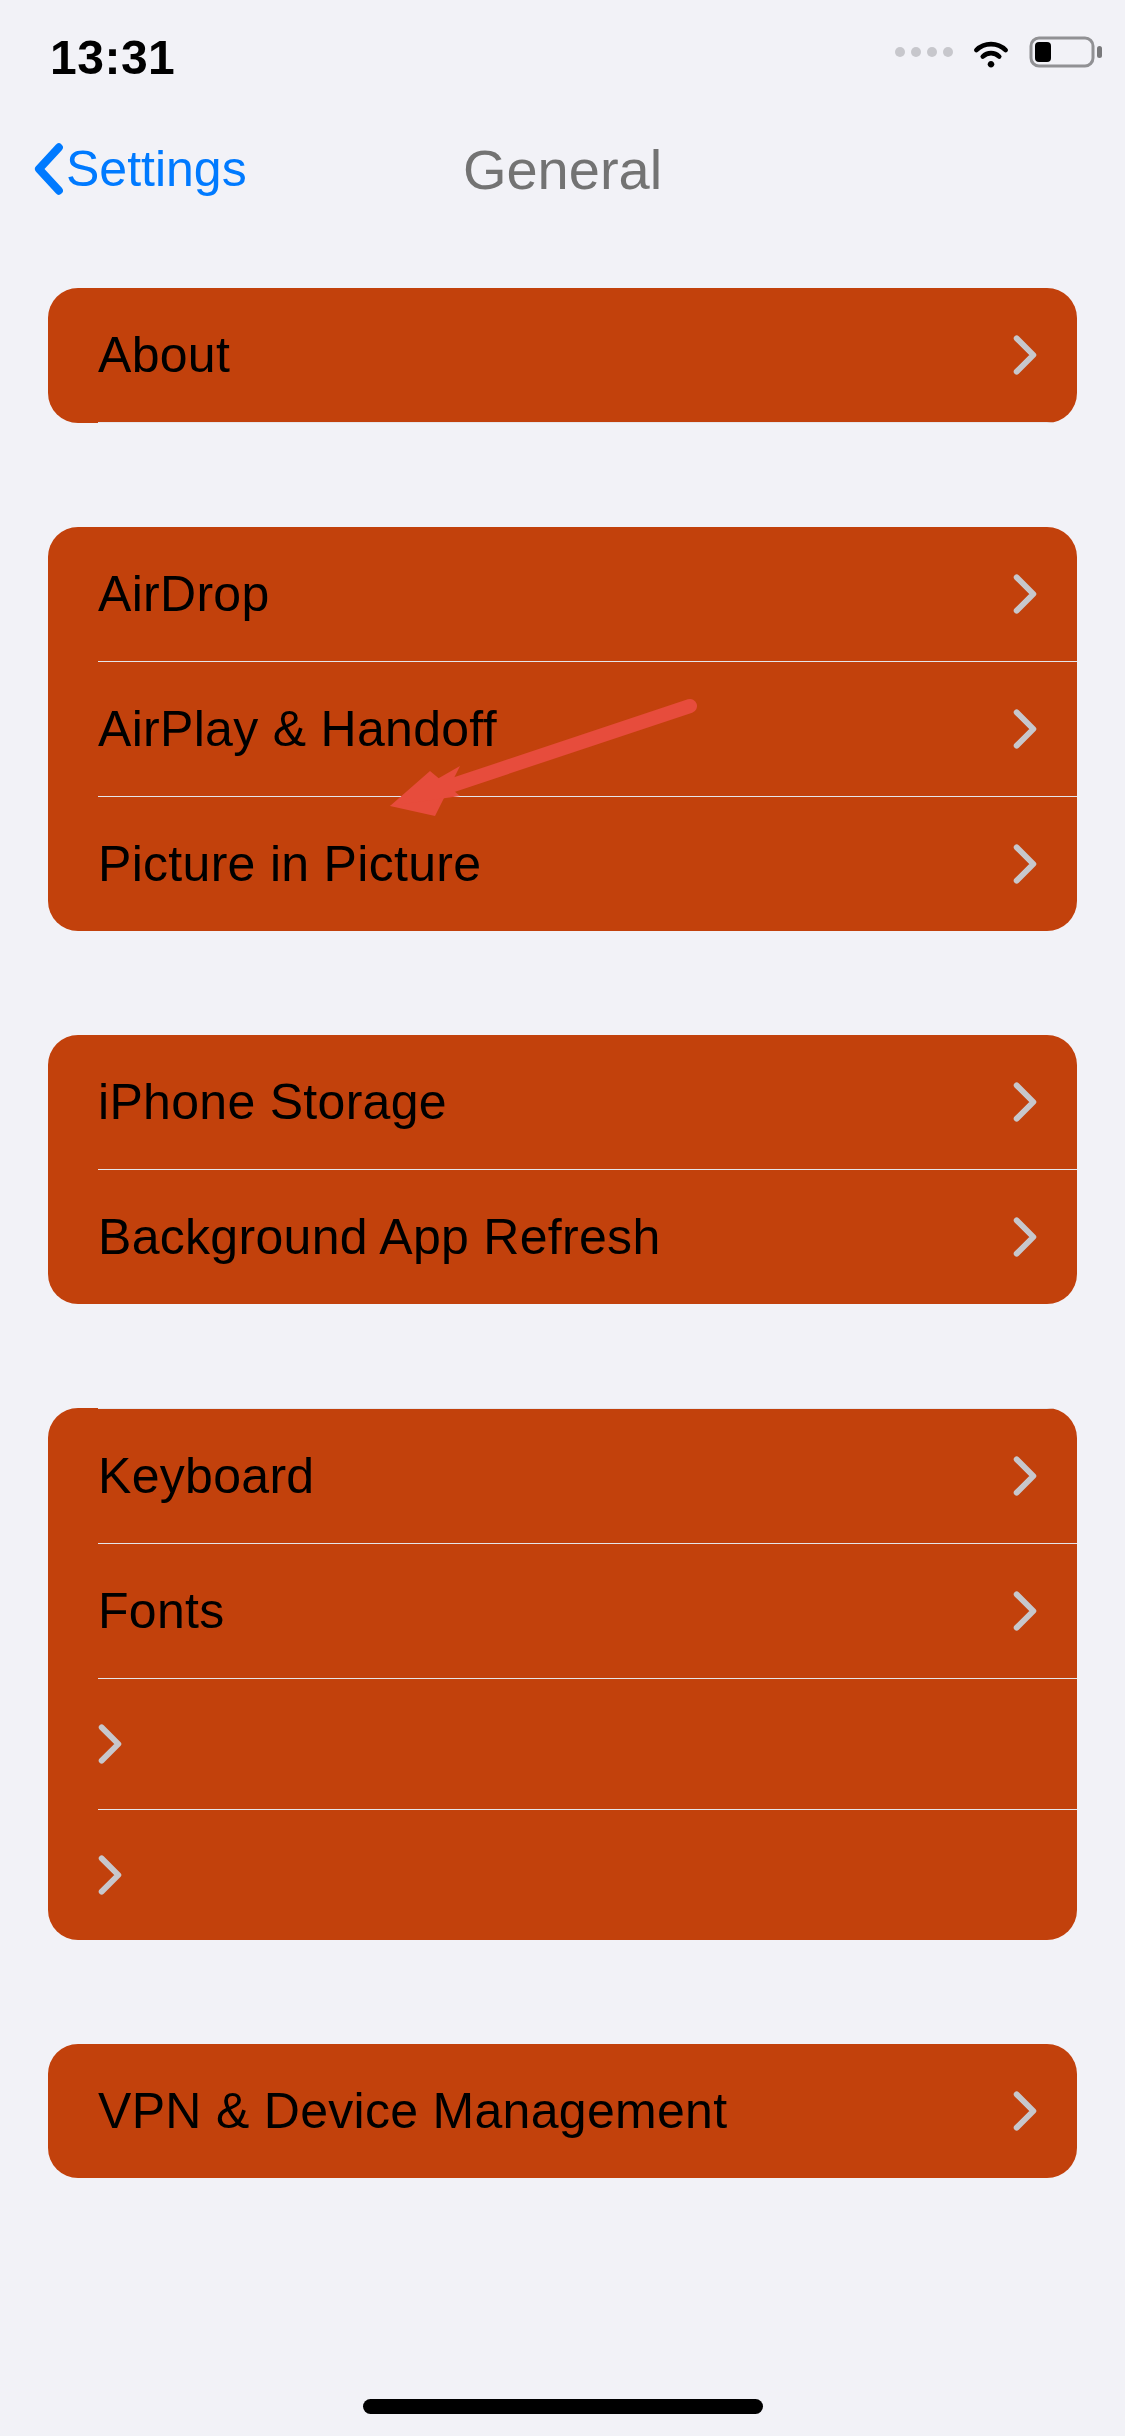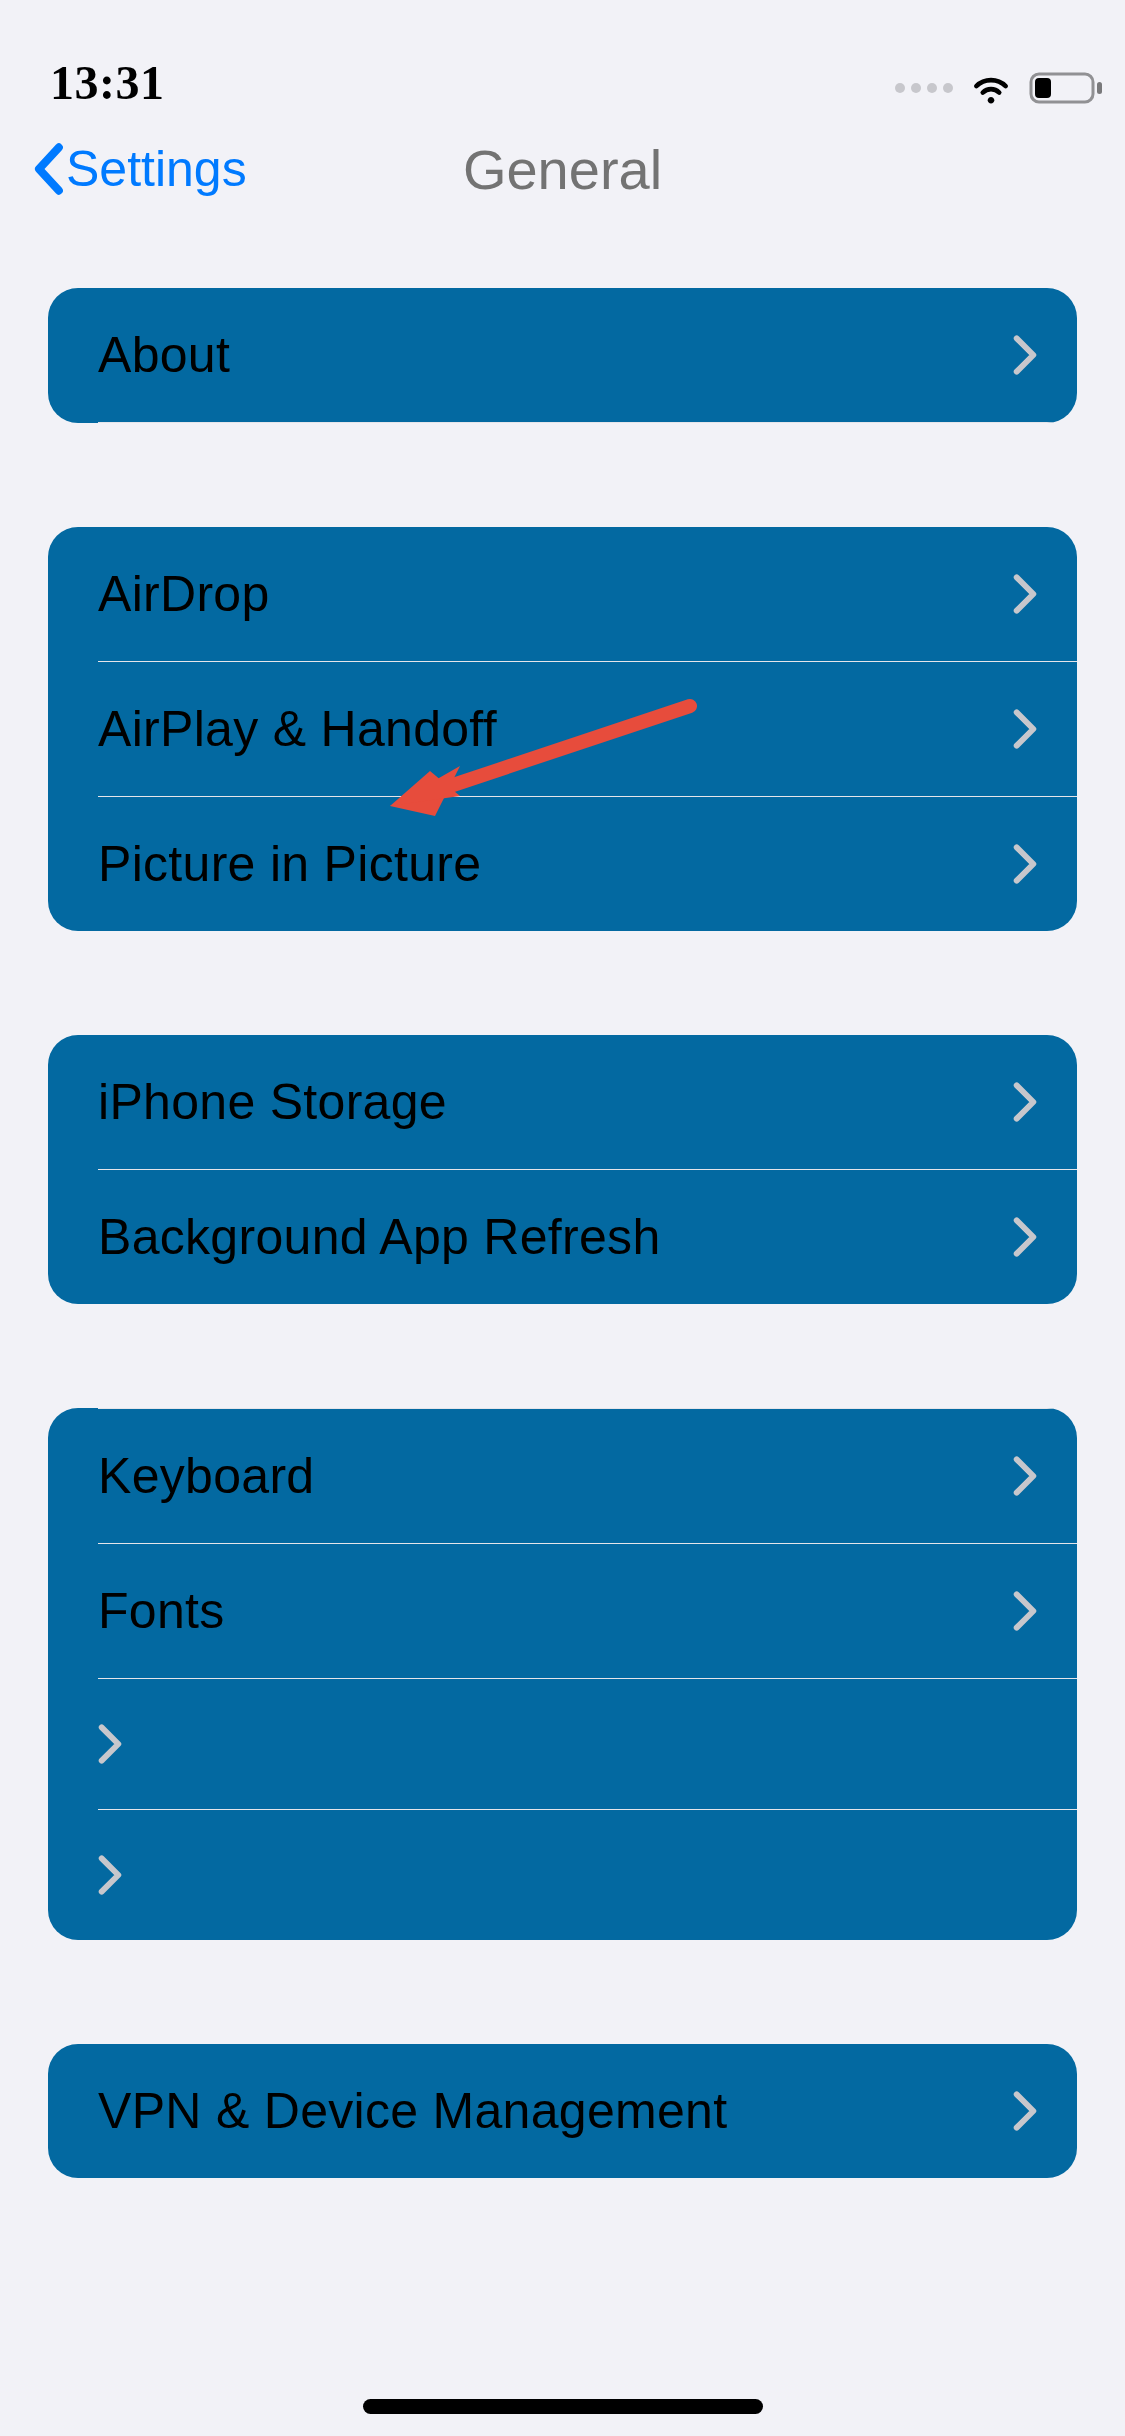--- a/index.html
+++ b/index.html
@@ -14,24 +14,23 @@
       background: #f2f2f7;
       font-family: -apple-system, 'SF Pro Text', 'Helvetica Neue', Helvetica, Arial, sans-serif;
       position: relative;
       overflow: hidden;
     }
     
     
     .status-bar {
       display: flex;
       justify-content: space-between;
-      align-items: flex-end;
+      align-items: flex-start;
       padding: 30px 20px 10px 50px;
       height: 120px;
-      font-family: Liberation Serif, serif;
     }
     .status-time {
       font-size: 48px;
       font-weight: 600;
       letter-spacing: 0.5px;
     }
     .status-icons {
       display: flex;
       align-items: center;
       gap: 16px;
@@ -87,21 +86,21 @@
       font-size: 56px;
       font-weight: 400;
       color: #737373;
     }
     
     
     .settings-container {
       padding: 50px 48px 0 48px;
     }
     .settings-group {
-      background: #0369a1;
+      background: #c2410c;
       border-radius: 30px;
       margin-bottom: 104px;
       overflow: hidden;
     }
     .settings-row {
       display: flex;
       align-items: center;
       justify-content: space-between;
       padding: 38px 40px 38px 50px;
       min-height: 130px;

